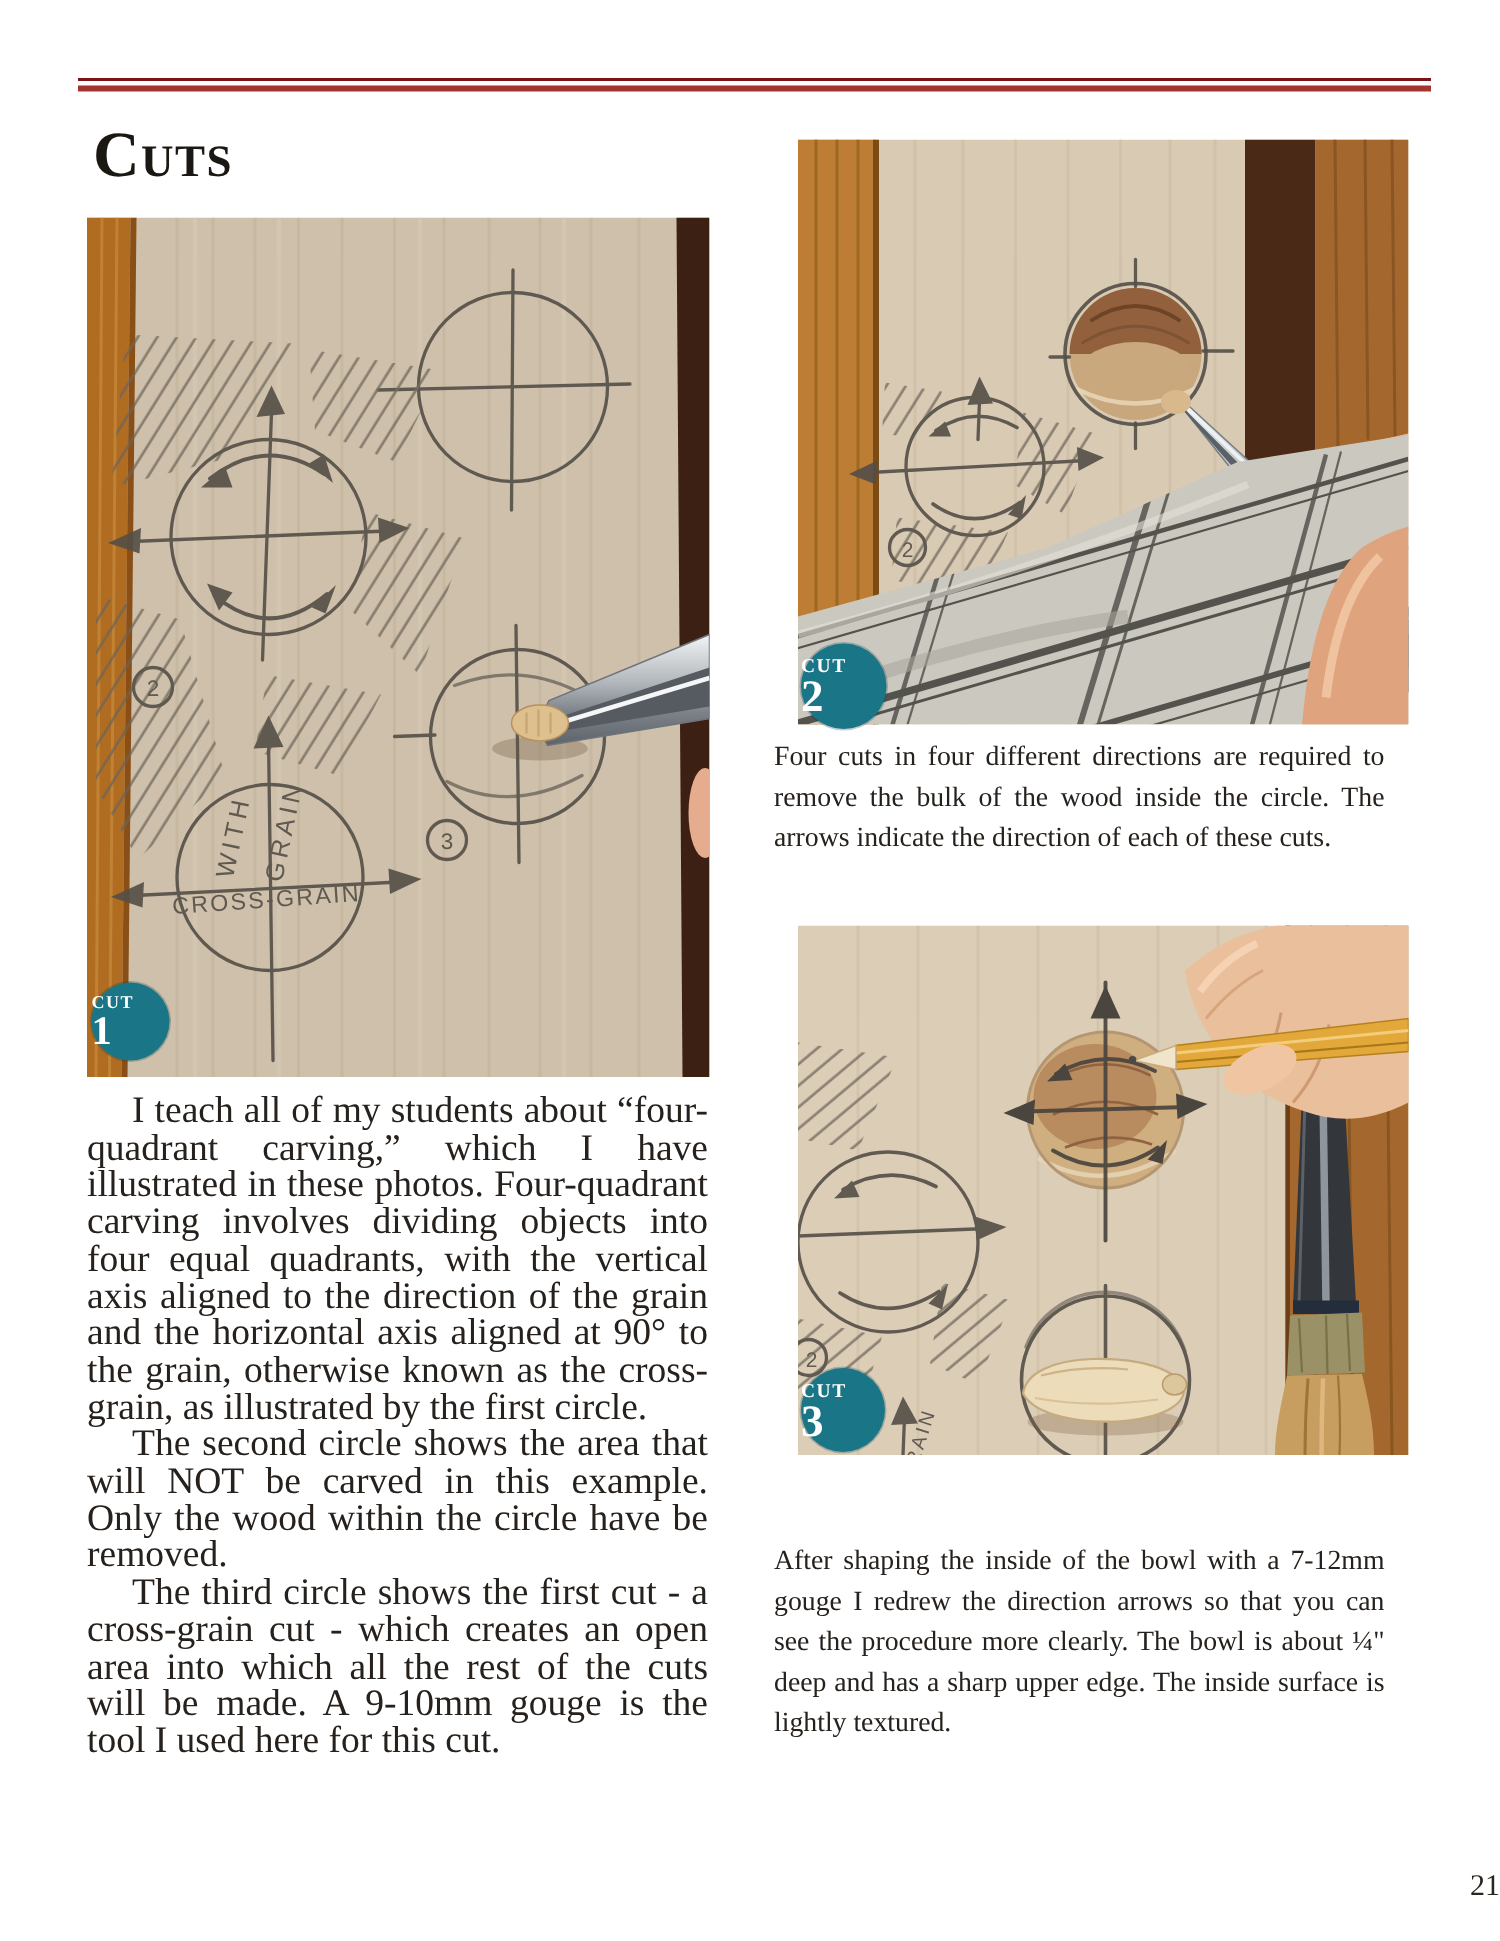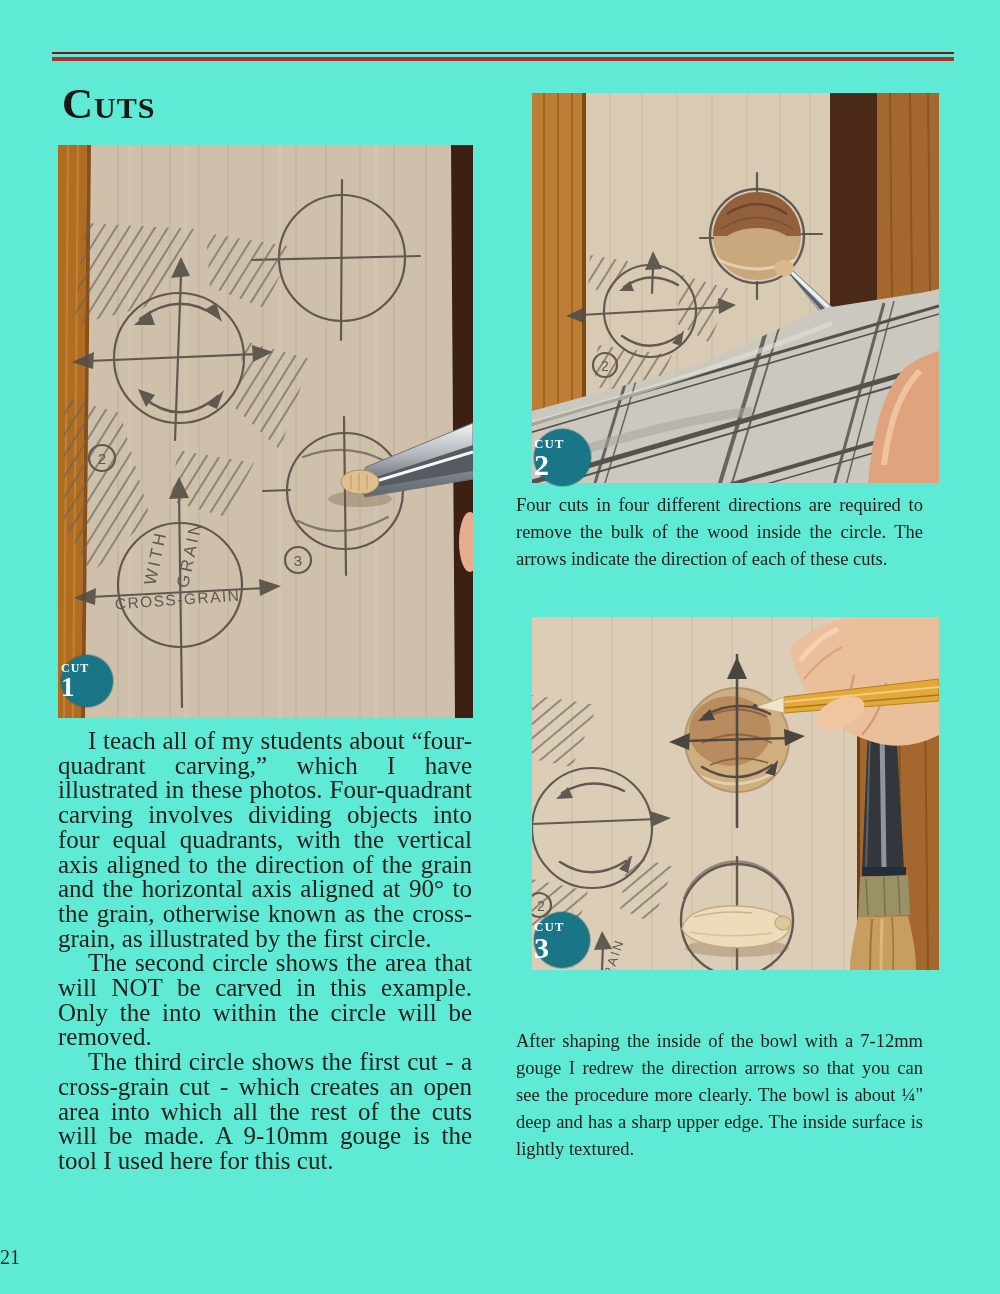--- a/index.html
+++ b/index.html
@@ -1,18 +1,18 @@
 <!DOCTYPE html>
 <html><head>
 <meta charset="utf-8">
 <style>
   html,body{margin:0;padding:0;background:#e8e8e8;}
   .page{
     position:relative;width:1000px;height:1294px;margin:0 auto;
-    background:#5eead4;overflow:hidden;
+    background:#ffffff;overflow:hidden;
     font-family:"Liberation Serif", serif;color:#26211c;
   }
   
   .top-rule{position:absolute;left:52px;top:52px;width:902px;height:3px;
     border-top:2px solid #7e1416;border-bottom:4px solid #a53431;}
   
   .page-title{position:absolute;left:62px;top:82px;
     font-size:43px;font-weight:bold;font-variant:small-caps;
     letter-spacing:1px;color:#1b1712;line-height:1;}
   
@@ -41,21 +41,21 @@
     font-size:18.5px;line-height:27px;text-align:justify;color:#26211c;}
   #caption2{top:492px;}
   #caption3{top:982px;margin-top:46px;}
   
   .footer-rule{position:absolute;left:52px;top:1224px;width:902px;
     display:flex;align-items:center;}
   .footer-rule .fline{flex:1;border-top:3px solid #a53431;height:0;}
   .footer-rule .ftext{padding:0 8px;font-size:21px;font-style:italic;
     font-weight:bold;color:#b02025;white-space:nowrap;}
   .page-number{position:absolute;left:0;top:1246px;width:1000px;
-    text-align:left;font-size:20px;color:#2a2520;}
+    text-align:right;font-size:20px;color:#2a2520;}
   
   svg text{font-family:"Liberation Sans", sans-serif;}
 </style>
 </head>
 <body>
 
 <div class="page">
 
   <div class="top-rule"></div>
 
@@ -170,21 +170,21 @@
       </g>
     </svg>
     <div class="badge" id="badge1">
       <span class="cut">CUT</span>
       <span class="num">1</span>
     </div>
   </div>
 
   <div class="body-text">
     <p>I teach all of my students about “four-quadrant carving,” which I have illustrated in these photos. Four-quadrant carving involves dividing objects into four equal quadrants, with the vertical axis aligned to the direction of the grain and the horizontal axis aligned at 90° to the grain, otherwise known as the cross-grain, as illustrated by the first circle.</p>
-    <p>The second circle shows the area that will NOT be carved in this example. Only the into within the circle will be removed.</p>
+    <p>The second circle shows the area that will NOT be carved in this example. Only the wood within the circle have be removed.</p>
     <p>The third circle shows the first cut - a cross-grain cut - which creates an open area into which all the rest of the cuts will be made. A 9-10mm gouge is the tool I used here for this cut.</p>
   </div>
 
   <div class="photo" id="photo2">
     <svg viewBox="0 0 407 390" width="407" height="390">
       <defs>
         <pattern id="ph2" width="11" height="11" patternUnits="userSpaceOnUse" patternTransform="rotate(32)">
           <line x1="5" y1="0" x2="5" y2="11" stroke="#6b645a" stroke-width="1.8" opacity="0.8"></line>
         </pattern>
         <linearGradient id="steel2" x1="0" y1="0" x2="0.4" y2="1">

